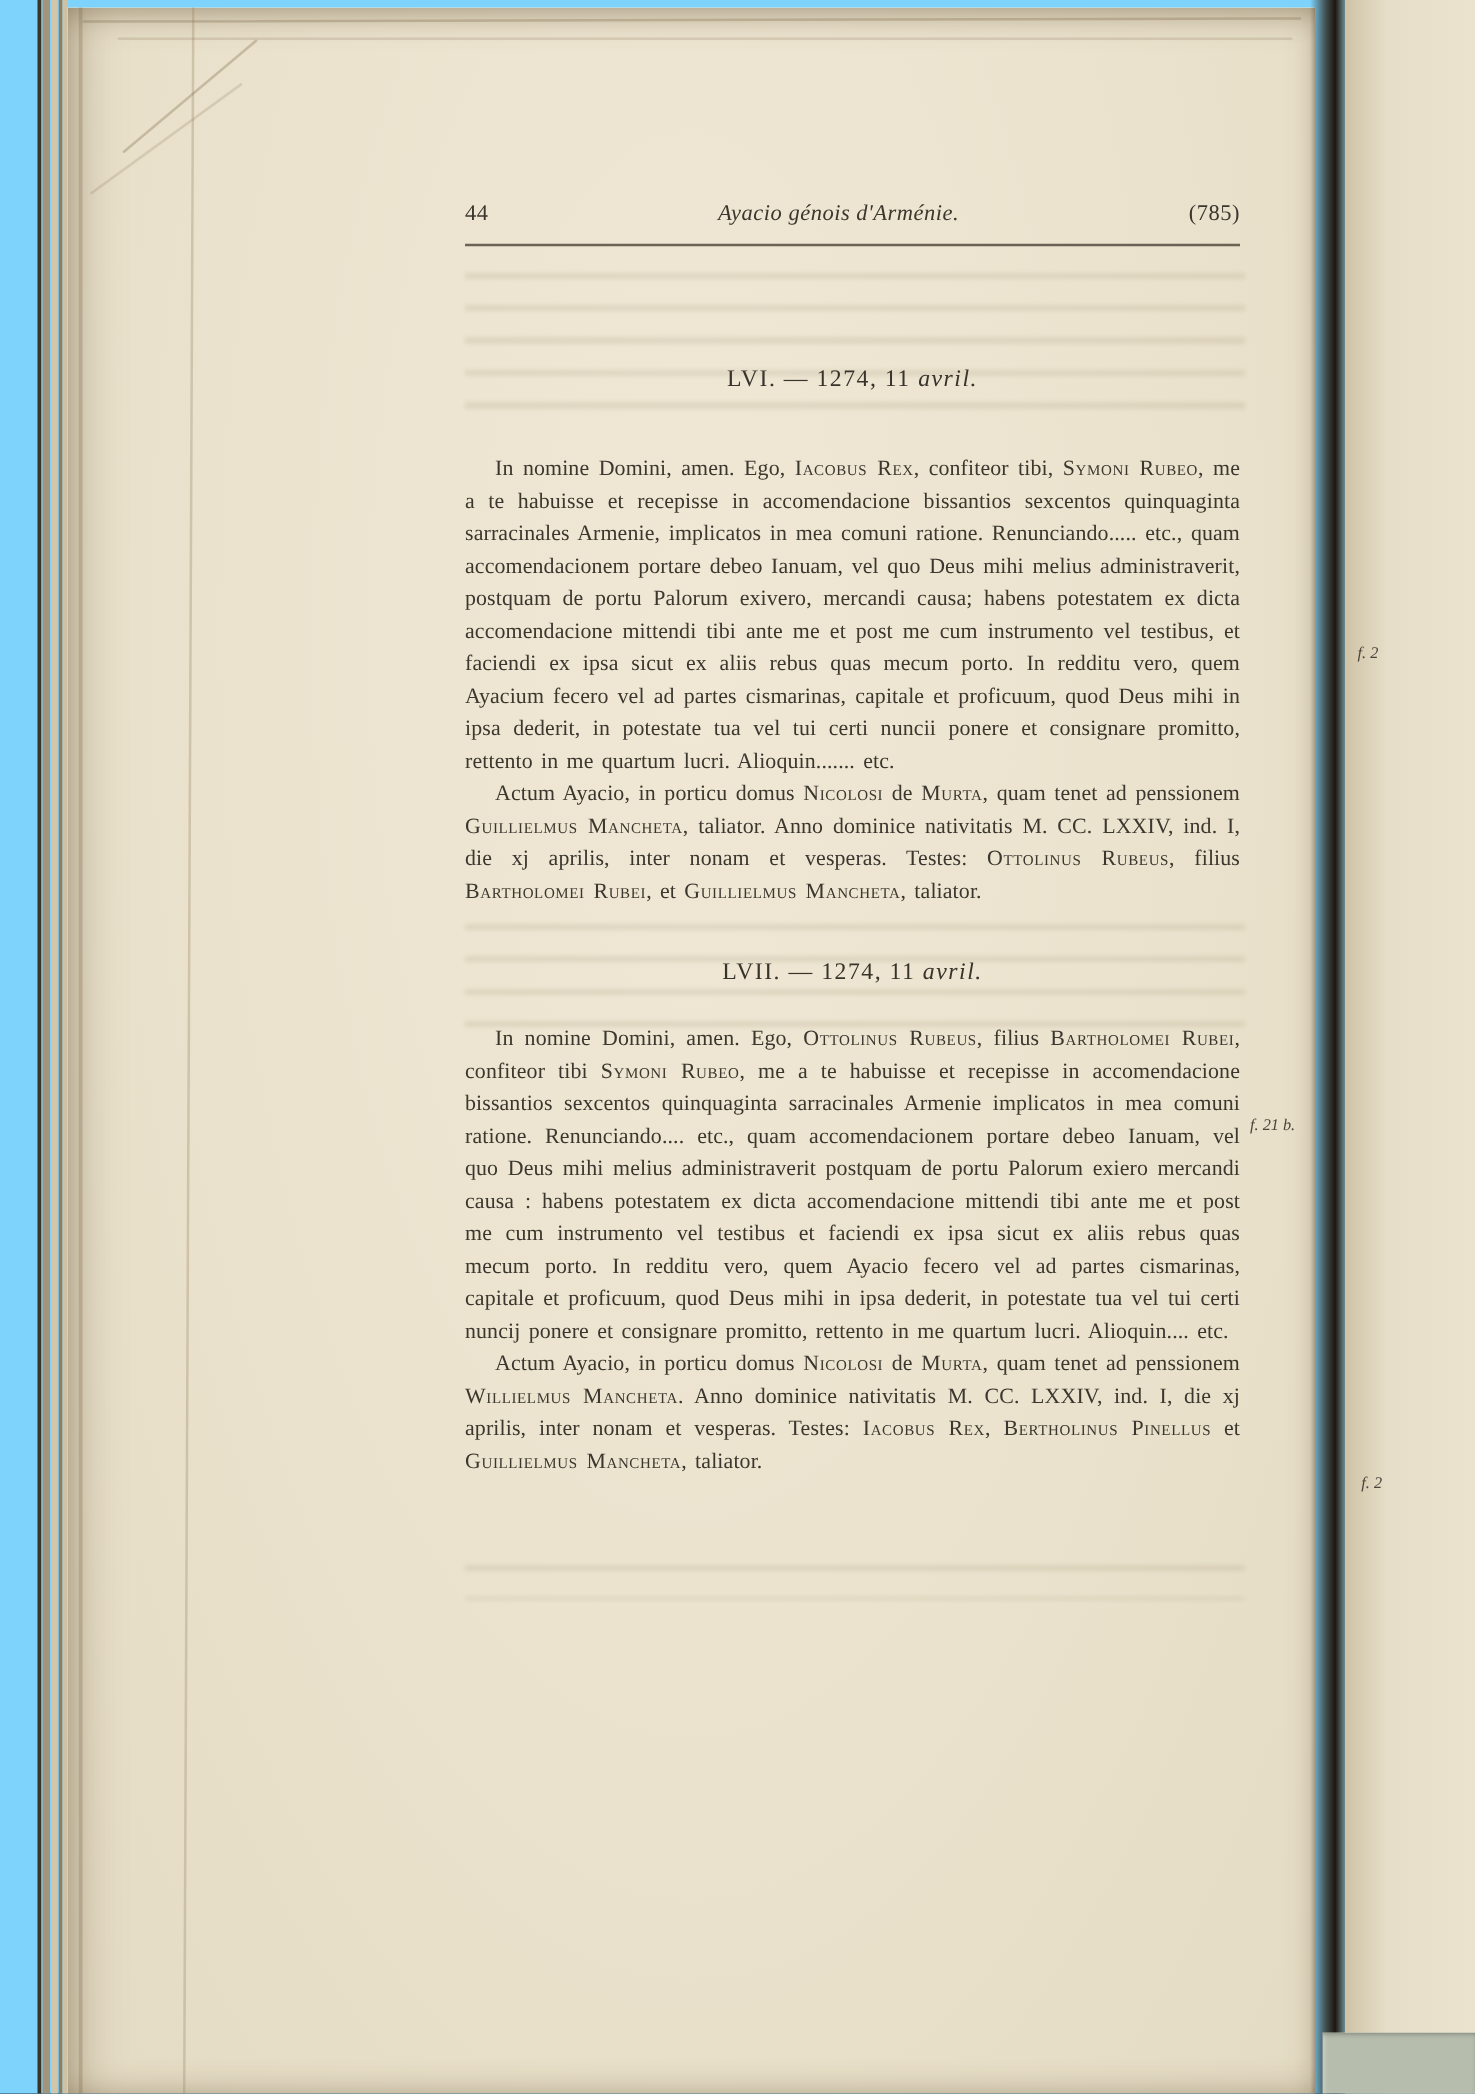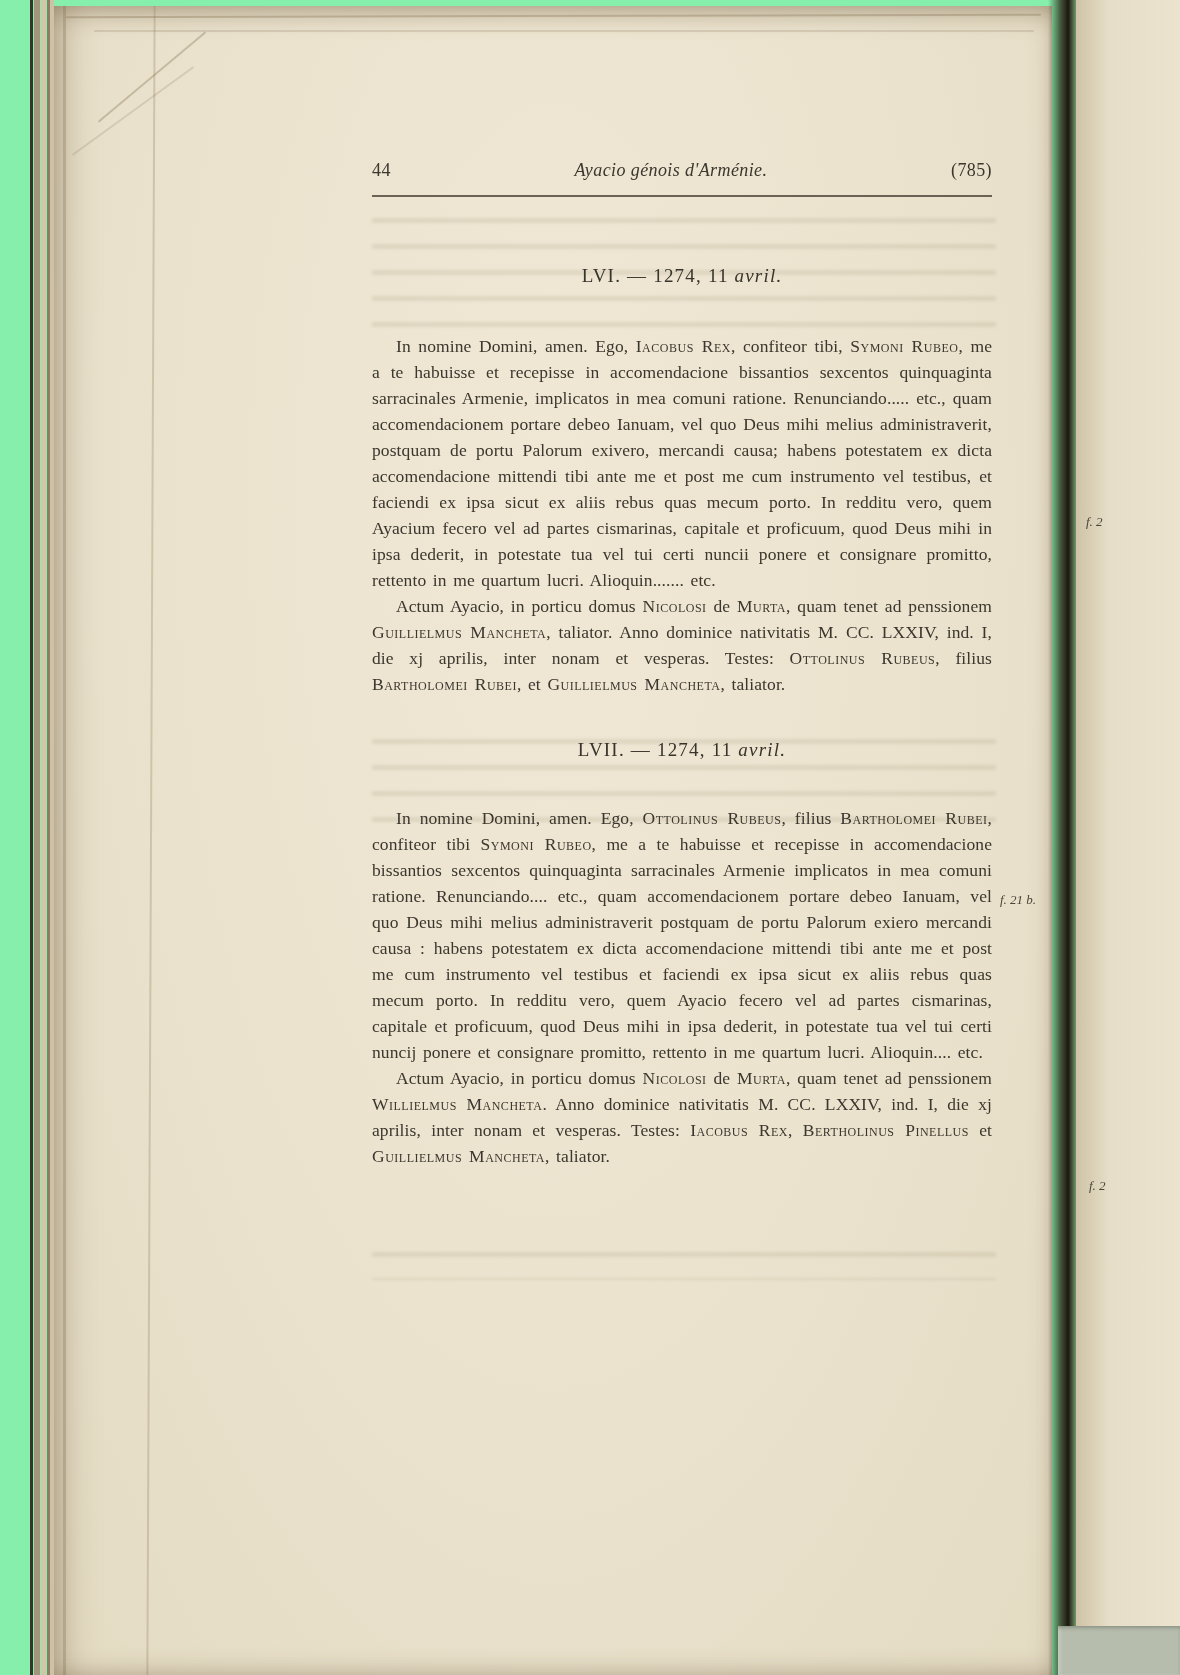--- a/index.html
+++ b/index.html
@@ -1,18 +1,18 @@
 <!DOCTYPE html>
 <html><head>
 <meta charset="utf-8">
 <style>
   *{margin:0;padding:0;box-sizing:border-box}
   html,body{background:#101017}
   body{font-family:"Liberation Serif","DejaVu Serif",serif}
-  .scene{position:relative;width:1180px;height:1675px;background:#86efac;overflow:hidden}
+  .scene{position:relative;width:1180px;height:1675px;background:#7dd3fc;overflow:hidden}
 
   
   .stack-line{position:absolute;top:0;bottom:0;z-index:1}
   .sl-1{left:30px;width:3px;background:#3a3328}
   .sl-2{left:34px;width:6px;background:#a3957b}
   .sl-3{left:41px;width:5px;background:#d2c5a8}
   .sl-4{left:47px;width:3px;background:#8d7e63}
   .sl-5{left:50px;width:4px;background:#cfc2a4}
 
   .main-page{position:absolute;left:54px;top:6px;width:998px;height:1669px;z-index:2;
@@ -36,22 +36,22 @@
     filter:blur(1.5px);opacity:.8}
   .ghost-1{top:212px;height:118px}
   .ghost-2{top:733px;height:100px}
   .ghost-3{top:1246px;height:28px}
 
   .content{position:absolute;left:372px;top:160px;width:620px;color:#3b362e;z-index:3}
   .header-row{display:flex;justify-content:space-between;align-items:baseline;font-size:18px;letter-spacing:.4px}
   .running-title{font-style:italic}
   .header-rule{margin-top:14px;border-top:2px solid #544c40;opacity:.85}
   .section-heading{font-weight:normal;text-align:center;font-size:19px;letter-spacing:1.2px;color:#38332b}
-  .sec1 .section-heading{margin-top:68px;margin-bottom:46px}
-  .sec2 .section-heading{margin-top:42px;margin-bottom:44px}
+  .sec1 .section-heading{margin-top:96px;margin-bottom:46px}
+  .sec2 .section-heading{margin-top:42px;margin-bottom:28px}
   .body-para{font-size:17.5px;line-height:26px;text-align:justify;text-indent:24px;word-spacing:.12em;letter-spacing:.1px}
   .sc{font-variant:small-caps;letter-spacing:.5px}
   .it{font-style:italic}
 
   
   .page-gap{position:absolute;left:1048px;top:0;width:28px;height:1675px;z-index:4;
     background:linear-gradient(90deg, rgba(80,65,45,0) 0%, rgba(45,35,22,.75) 45%, #1d160e 72%, rgba(95,80,55,.55) 100%)}
   .facing-sliver{position:absolute;left:1076px;top:0;width:120px;height:1675px;z-index:4;
     background:linear-gradient(90deg,#cfc3a6 0%, #e6dec8 28%, #ece4cf 100%)}
 

